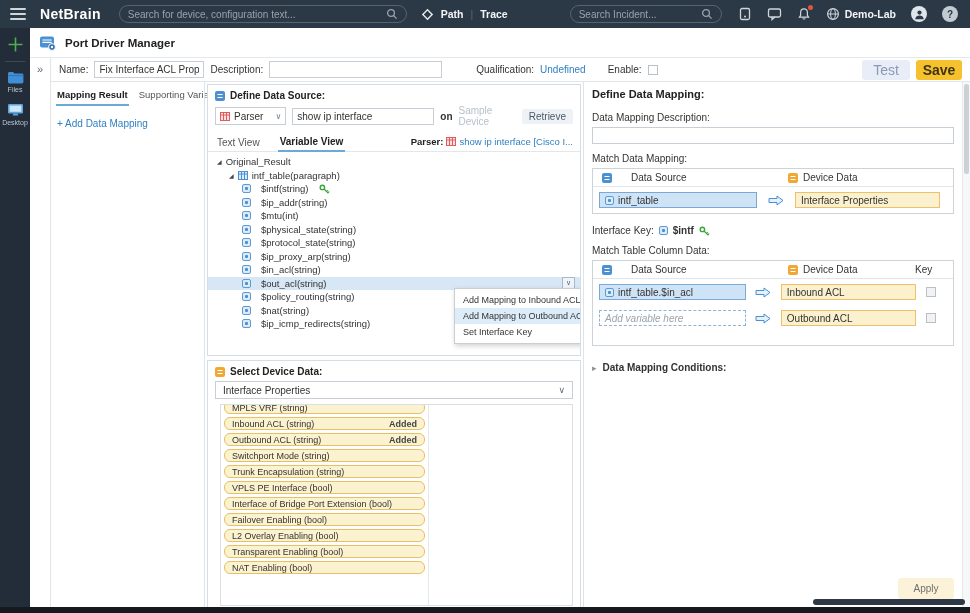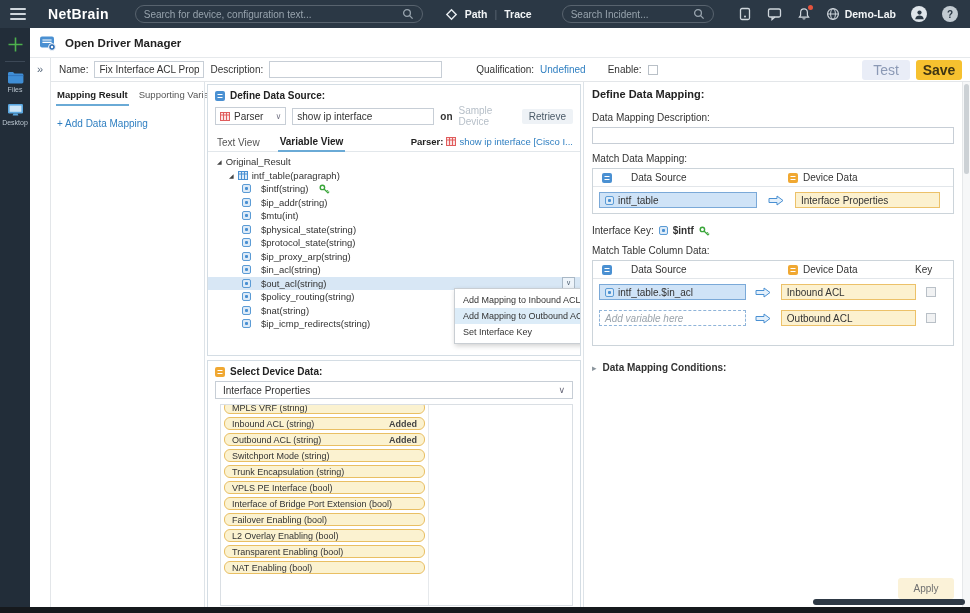--- a/index.html
+++ b/index.html
@@ -1,20 +1,20 @@
 <!DOCTYPE html>
 <html><head>
 <meta charset="utf-8">
 <style>
   * { box-sizing: border-box; margin: 0; padding: 0; }
   html, body { width: 970px; height: 613px; overflow: hidden; background: #fff;
     font-family: "Liberation Sans", sans-serif; color: #333; position: relative; }
 
   
-  .topbar { height: 28px; background: #2b3845; display: flex; align-items: center; color: #e6ebef; gap: 8px; }
+  .topbar { height: 28px; background: #2b3845; display: flex; align-items: center; color: #e6ebef; }
   .hamb { width: 16px; margin-left: 10px; display: flex; flex-direction: column; gap: 3px; cursor: pointer; }
   .hamb span { height: 2px; background: #cfd6dc; border-radius: 1px; }
   .logo { font-size: 14px; font-weight: bold; letter-spacing: .3px; margin-left: 14px; color: #fff; }
   .searchpill { height: 18px; border: 1px solid #58636e; border-radius: 9px; display: flex; align-items: center;
     padding: 0 8px; font-size: 10px; color: #97a3ad; }
   .pill-dev { width: 288px; margin-left: 18px; }
   .pill-inc { width: 152px; }
   .searchpill .mag { margin-left: auto; }
   .pathgrp { display: flex; align-items: center; margin-left: 14px; gap: 7px; font-size: 10.5px; font-weight: bold; color: #f2f5f7; }
   .sep { color: #5a6672; font-weight: normal; }
@@ -257,21 +257,21 @@
   <div class="main">
     <div class="title-row">
       <span>
         <svg width="18" height="16" viewBox="0 0 18 16">
             <rect x="1" y="1.5" width="14" height="11" rx="2" fill="#4a90d2"></rect>
             <path d="M3.4 5 H12.6 M3.4 7.4 H12.6" stroke="#fff" stroke-width="1.1"></path>
             <circle cx="13" cy="12" r="3.4" fill="#2e6db4" stroke="#fff" stroke-width="1"></circle>
             <circle cx="13" cy="12" r="1.2" fill="#fff"></circle>
           </svg>
       </span>
-      <span class="ttl">Open Driver Manager</span>
+      <span class="ttl">Port Driver Manager</span>
     </div>
 
     <div class="below">
       <div class="gutter">
         <span>»</span>
       </div>
       <div class="rest">
 
         <div class="form-row">
           <span>Name:</span>

